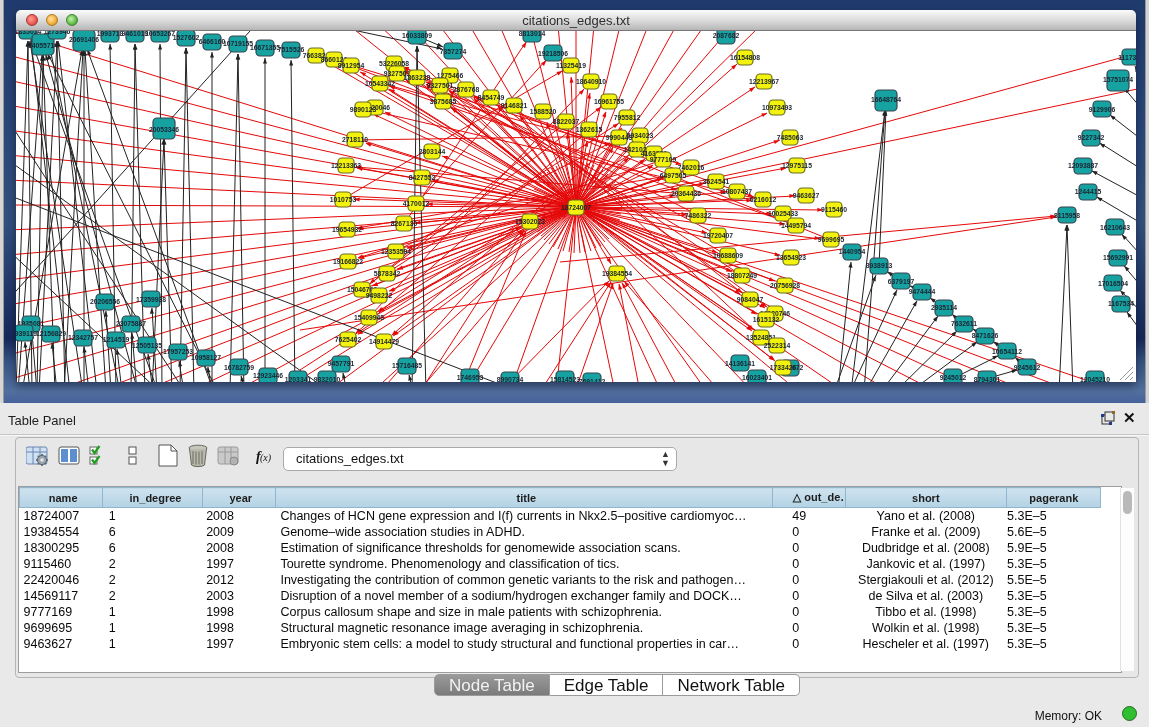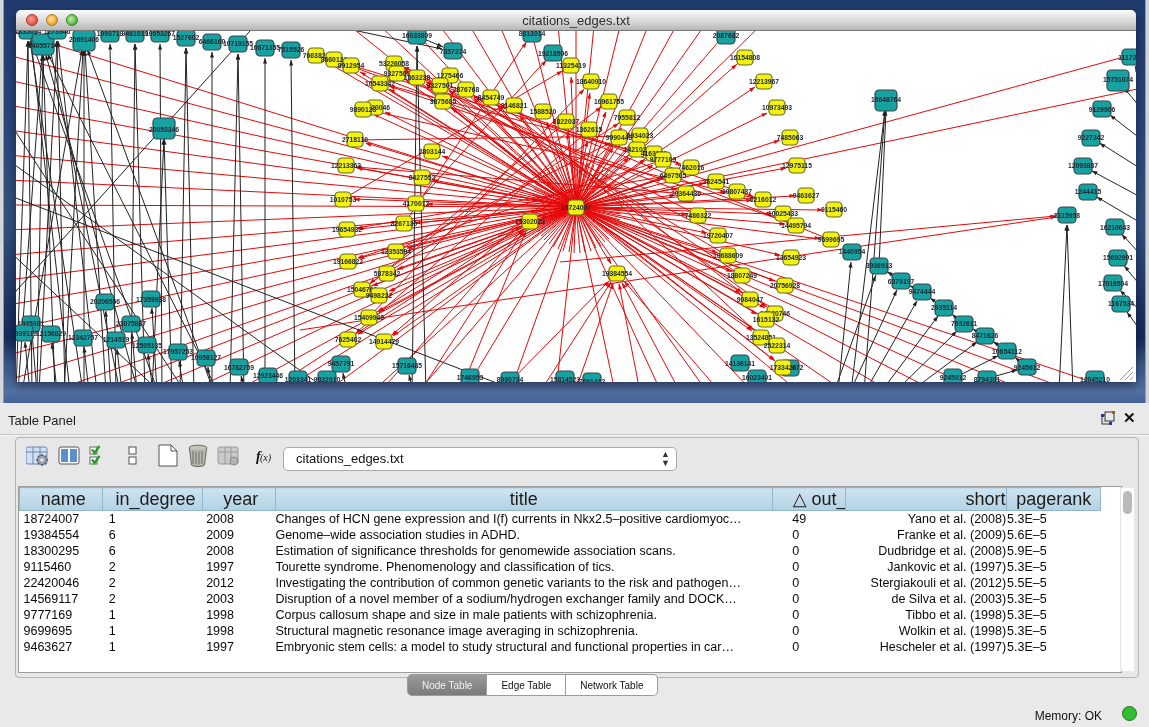--- a/index.html
+++ b/index.html
@@ -23,28 +23,28 @@
  border-top:1px solid #c6c6c6;border-bottom:1px solid #f6f6f6}
 .inner{position:absolute;left:15px;top:34px;width:1124px;height:241px;background:#e7e7e7;
  border:1px solid #b4b4b4;border-radius:4px}
 .combo{position:absolute;left:267px;top:9px;width:394px;height:24px;background:#fff;
  border:1px solid #a9a9a9;border-radius:5px;font-size:13px;color:#111;line-height:22px;padding-left:12px}
 .combo .ar{position:absolute;right:6px;top:2px;font-size:9px;color:#333;line-height:9px;text-align:center}
 .tblwrap{position:absolute;left:2px;top:48px;width:1104px;height:187px;background:#fff;
  border:1px solid #9d9d9d;overflow:hidden}
 table{border-collapse:collapse;table-layout:fixed;width:1082px;font-size:12.5px}
 th{height:20px;background:linear-gradient(180deg,#cfe3ef,#b3d2e4);border:1px solid #8fb6cc;
- font-weight:normal;color:#1c1c1c;font-size:18px;overflow:hidden;white-space:nowrap}
+ font-weight:bold;color:#1c1c1c;font-size:11px;overflow:hidden;white-space:nowrap}
 td{height:16px;color:#090909;overflow:hidden;white-space:nowrap;padding:0}
 .c1{width:83px;padding-left:4px}.c2{width:99px;padding-left:6px}.c3{width:73px;padding-left:4px}
-.c4{width:495px;}.c5{width:73px;padding-left:20px}
-.c6{width:160px;text-align:right}.c7{width:94px;padding-left:1px}
+.c4{width:495px;padding-left:5px}.c5{width:73px;padding-left:20px}
+.c6{width:160px;text-align:center}.c7{width:94px;padding-left:1px}
 .vsb{position:absolute;right:4px;top:50px;width:14px;height:183px;background:#fdfdfd;border-left:1px solid #e2e2e2}
 .vsb .th{position:absolute;left:2px;top:3px;width:9px;height:23px;background:#b9b9b9;border-radius:5px}
-.seg{position:absolute;left:407px;top:271px;height:22px;font-size:10px}
+.seg{position:absolute;left:434px;top:271px;height:22px;font-size:17px}
 .seg span{display:inline-block;height:22px;line-height:21px;padding:0 14px;background:#fff;
  border:1px solid #9b9b9b;border-left:none;color:#111;float:left}
 .seg span.first{border-left:1px solid #9b9b9b;border-radius:5px 0 0 5px}
 .seg span.last{border-radius:0 5px 5px 0}
 .seg span.sel{background:linear-gradient(180deg,#9a9a9a,#7b7b7b);color:#f2f2f2}
 .mem{position:absolute;right:47px;top:306px;font-size:12px;color:#111}
 .memdot{position:absolute;right:12px;top:303px;width:15px;height:15px;border-radius:50%;
  background:#2fbf2f;border:1.5px solid #2a6a2a}
 .dock{position:absolute;left:1101px;top:8px;width:14px;height:14px}
 .xcl{position:absolute;left:1123px;top:6px;font-size:15px;font-weight:bold;color:#111}

